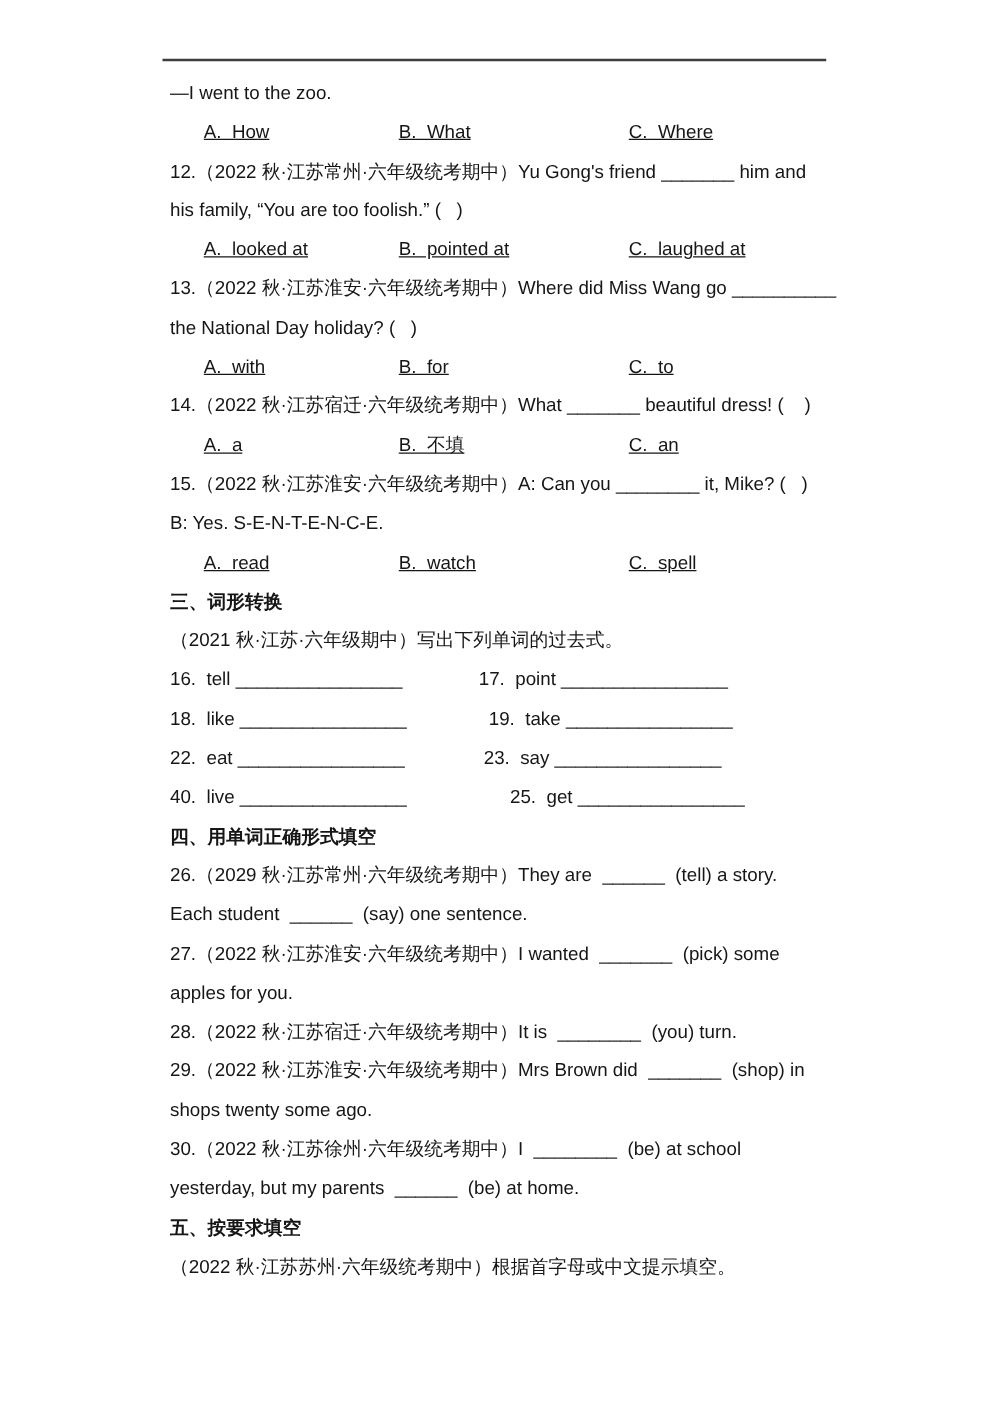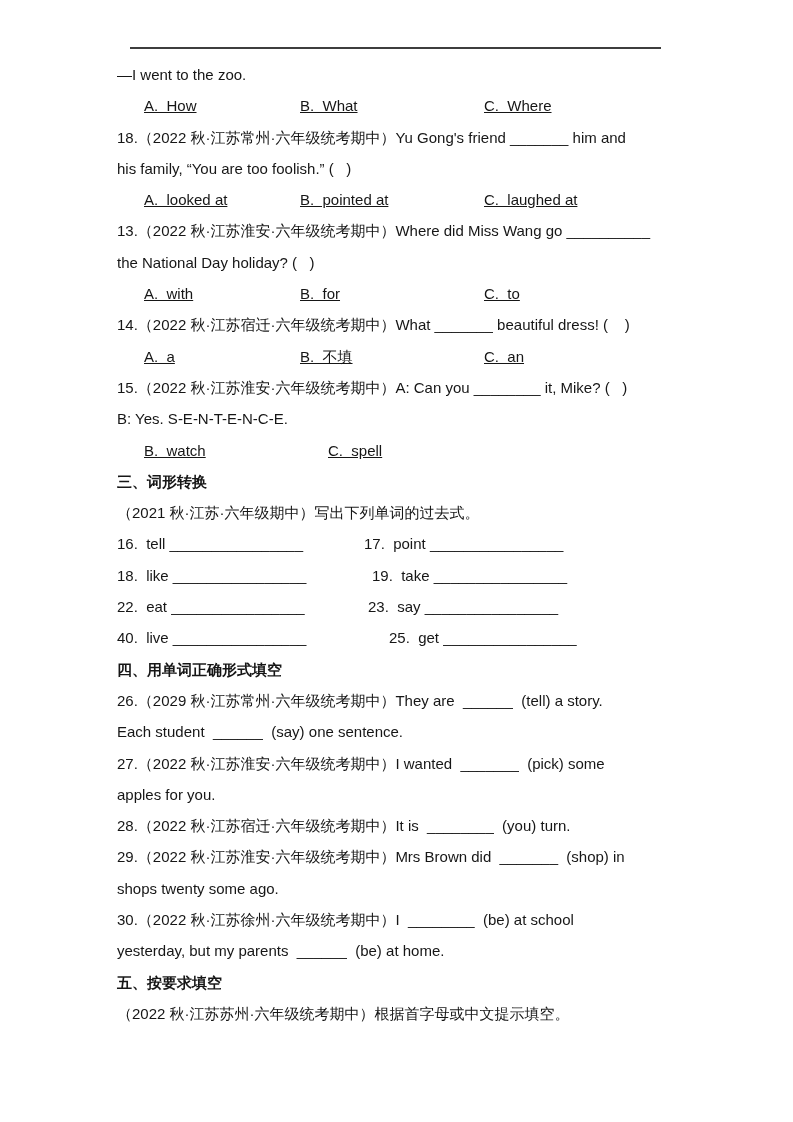--- a/index.html
+++ b/index.html
@@ -12,21 +12,21 @@
     overflow:hidden;
   }
   .rule{
     position:absolute;
     left:130px;top:47px;
     width:531px;height:2px;
     background:#3d3d3d;
   }
   .content{
     position:absolute;
-    left:117px;top:59px;
+    left:136px;top:59px;
     width:532px;
     font-size:15px;
     line-height:31.3px;
   }
   .line{white-space:pre;}
   .opts{display:flex;padding-left:27px;white-space:pre;text-decoration:underline;}
   .opt-a{flex:none;width:156px;}
   .opt-b{flex:none;width:184px;}
   .opt-c{flex:none;}
   .heading{font-weight:bold;white-space:pre;}
@@ -46,21 +46,21 @@
 
   <div class="content">
 
     <div class="line">—I went to the zoo.</div>
     <div class="opts">
       <span class="opt-a">A.  How</span>
       <span class="opt-b">B.  What</span>
       <span class="opt-c">C.  Where</span>
     </div>
 
-    <div class="line">18.（2022 秋·江苏常州·六年级统考期中）Yu Gong's friend _______ him and</div>
+    <div class="line">12.（2022 秋·江苏常州·六年级统考期中）Yu Gong's friend _______ him and</div>
     <div class="line">his family, “You are too foolish.” (   )</div>
     <div class="opts">
       <span class="opt-a">A.  looked at</span>
       <span class="opt-b">B.  pointed at</span>
       <span class="opt-c">C.  laughed at</span>
     </div>
 
     <div class="line">13.（2022 秋·江苏淮安·六年级统考期中）Where did Miss Wang go __________</div>
     <div class="line">the National Day holiday? (   )</div>
     <div class="opts">
@@ -72,20 +72,21 @@
     <div class="line">14.（2022 秋·江苏宿迁·六年级统考期中）What _______ beautiful dress! (    )</div>
     <div class="opts">
       <span class="opt-a">A.  a</span>
       <span class="opt-b">B.  不填</span>
       <span class="opt-c">C.  an</span>
     </div>
 
     <div class="line">15.（2022 秋·江苏淮安·六年级统考期中）A: Can you ________ it, Mike? (   )</div>
     <div class="line">B: Yes. S-E-N-T-E-N-C-E.</div>
     <div class="opts">
+      <span class="opt-a">A.  read</span>
       <span class="opt-b">B.  watch</span>
       <span class="opt-c">C.  spell</span>
     </div>
 
     <div class="heading">三、词形转换</div>
     <div class="line">（2021 秋·江苏·六年级期中）写出下列单词的过去式。</div>
 
     <div class="wf-row wf-r1">
       <span class="wf-left">16.  tell ________________</span>
       <span class="wf-right">17.  point ________________</span>

